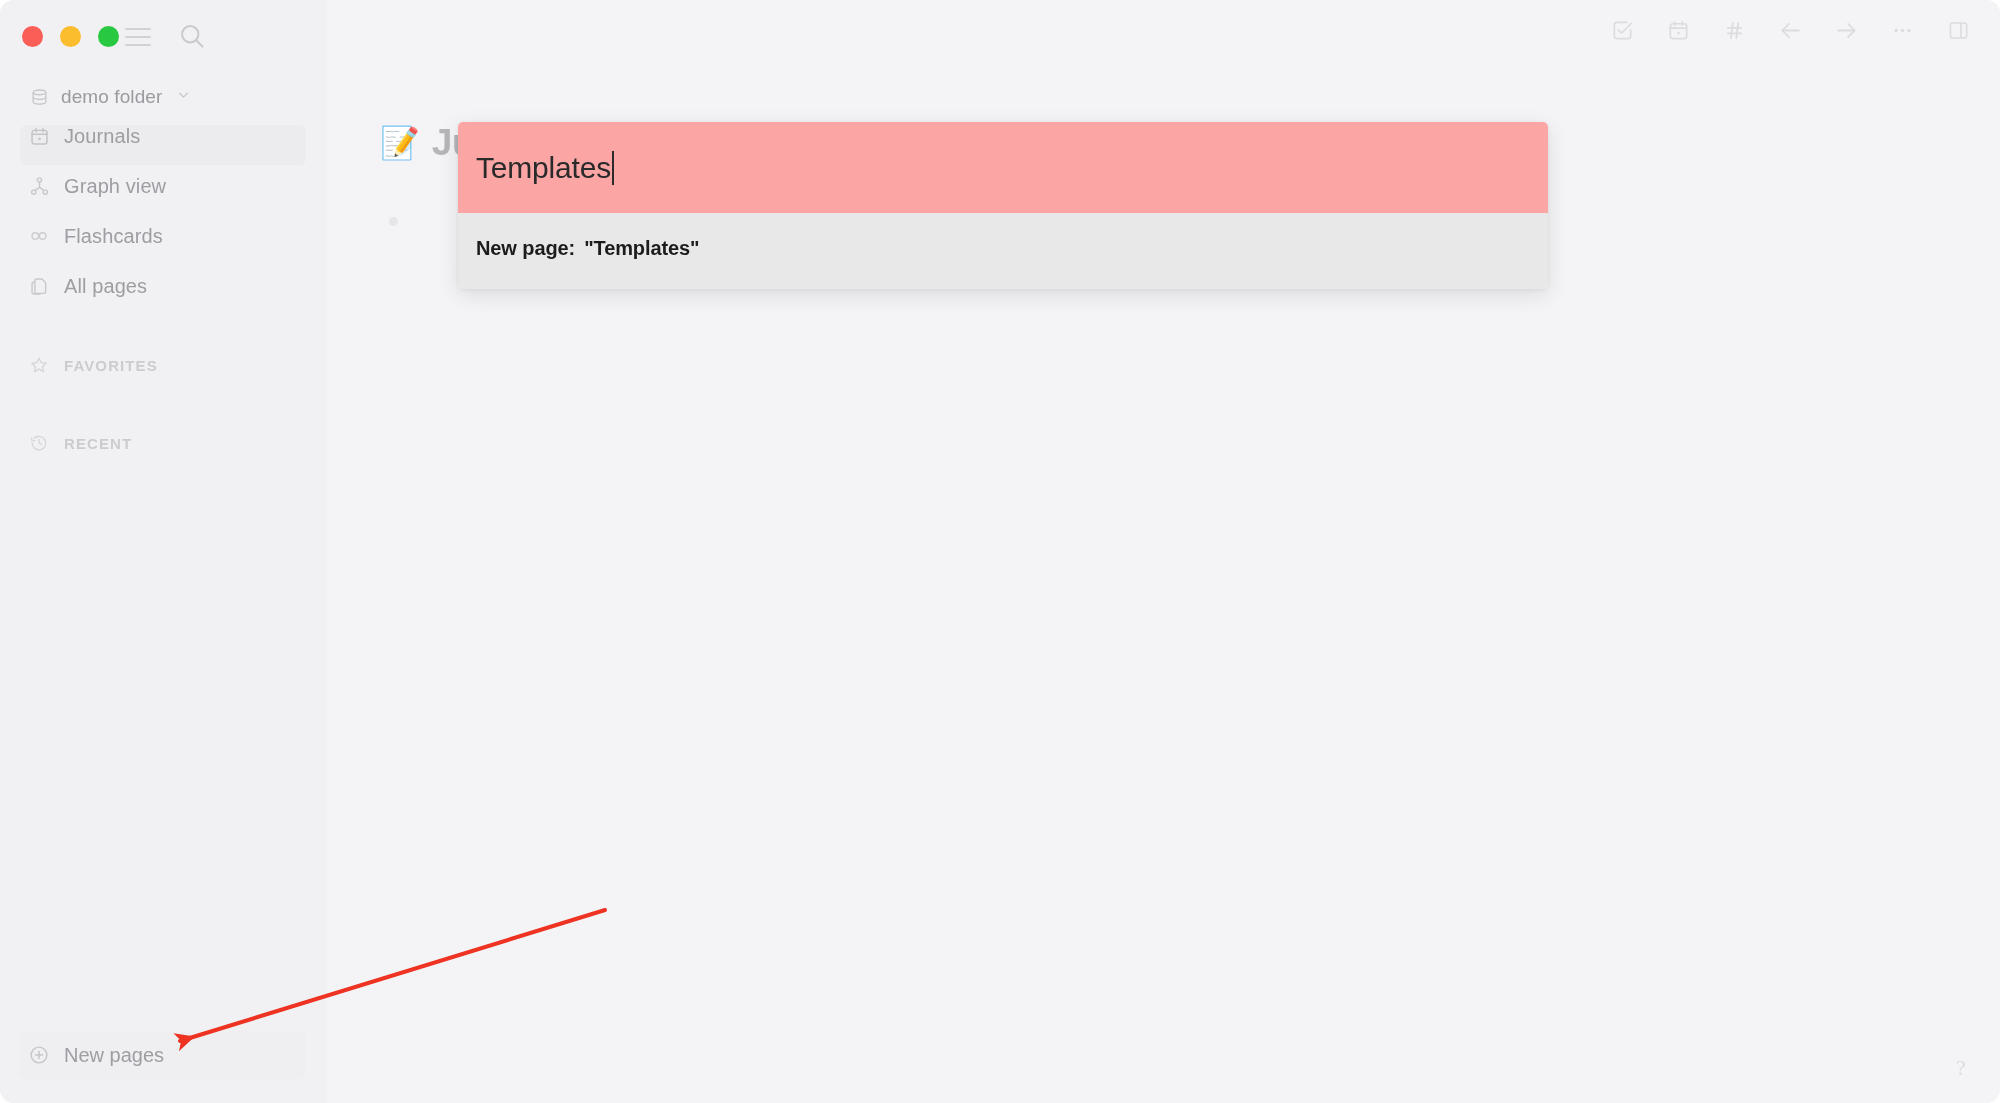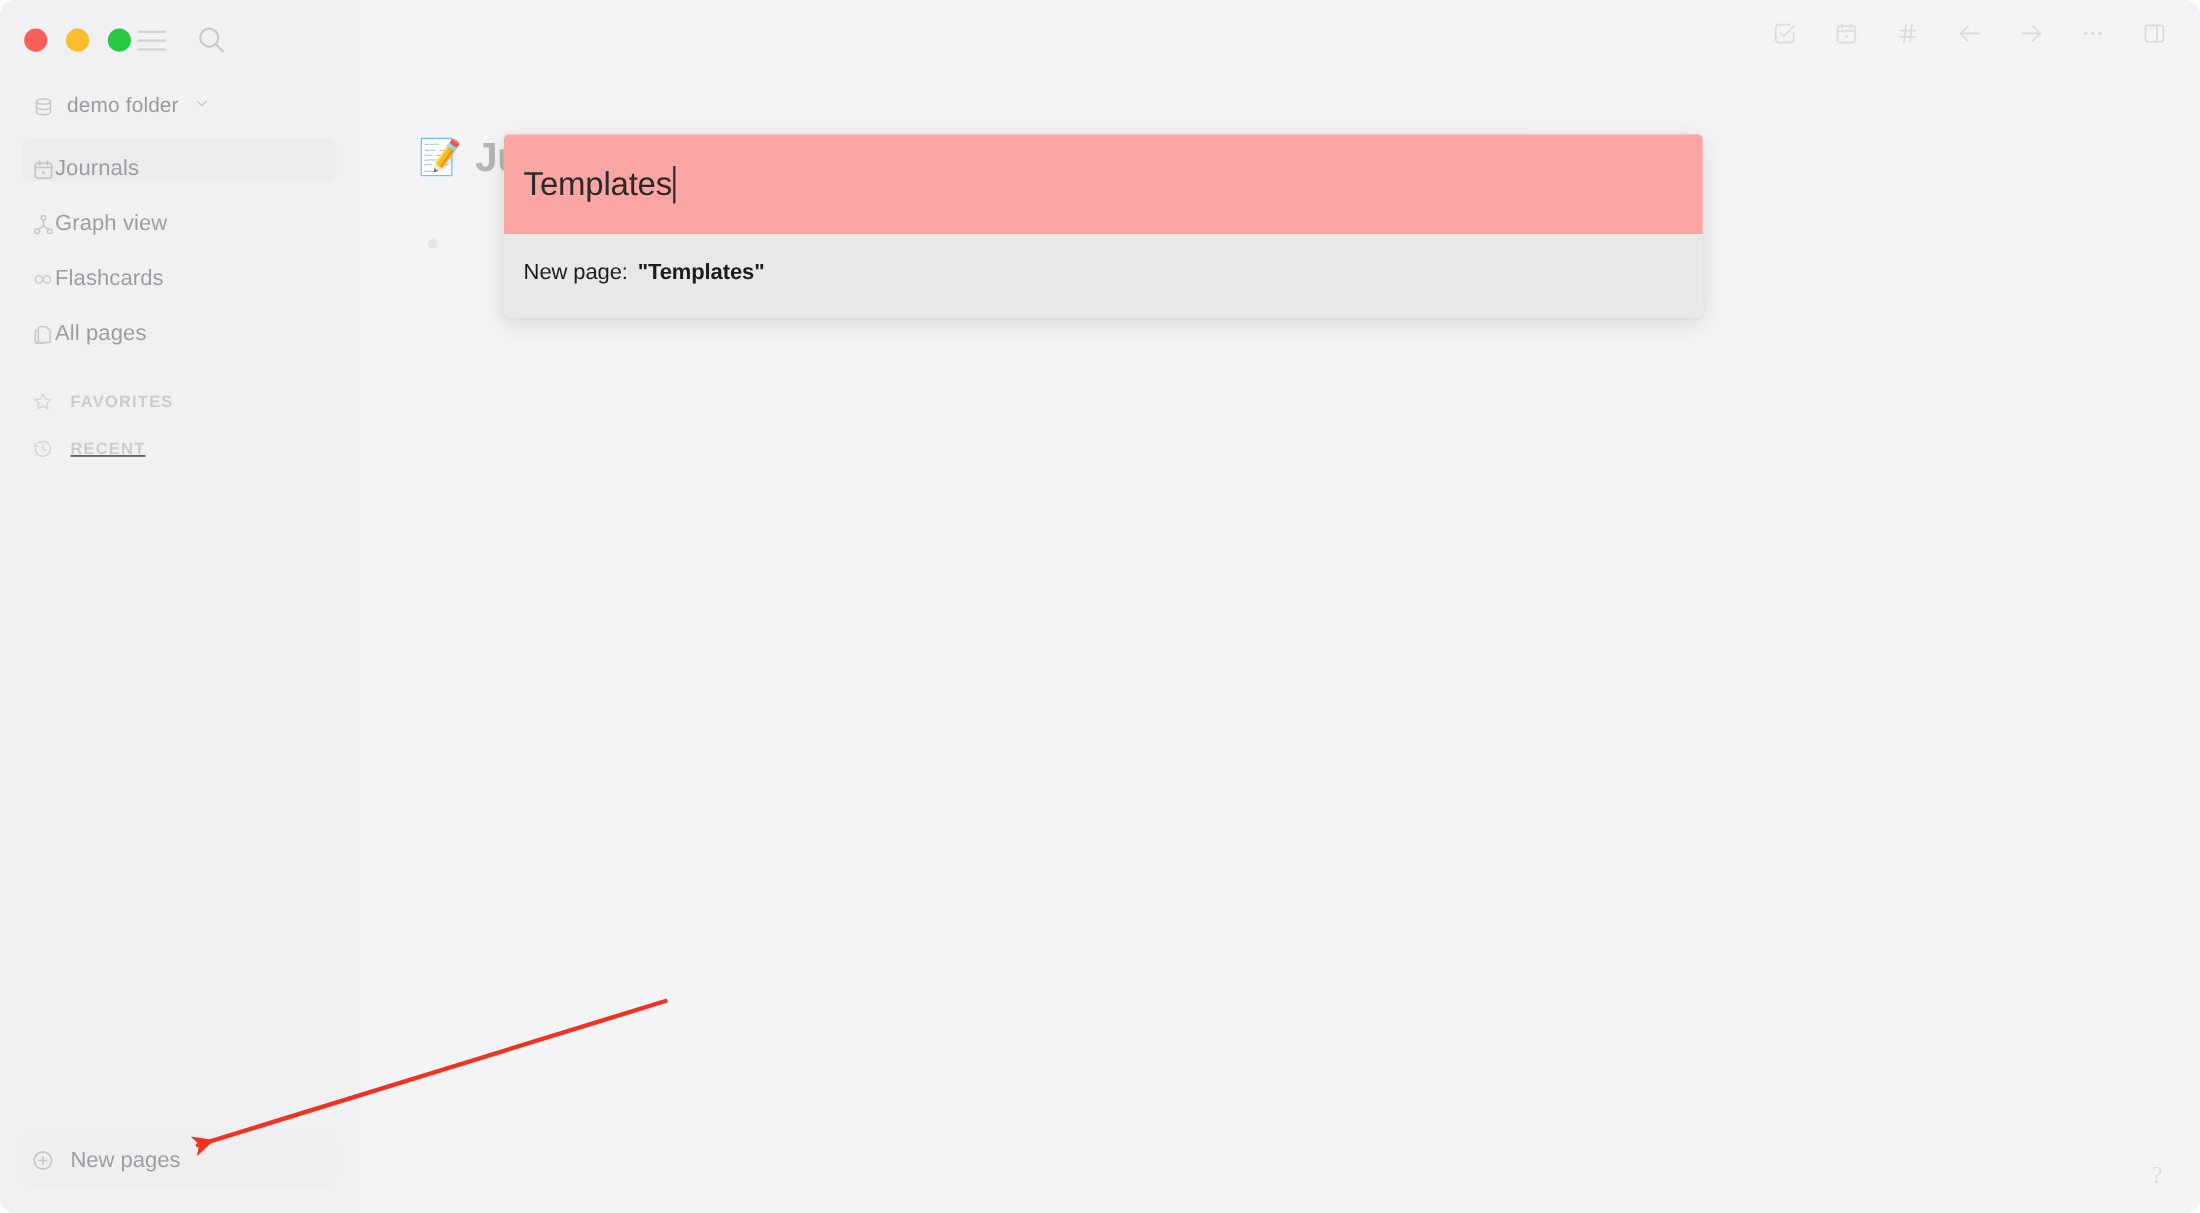--- a/index.html
+++ b/index.html
@@ -93,21 +93,22 @@
   }
 
   .nav-list {
     position: absolute;
     left: 20px; top: 125px;
     width: 286px;
   }
   .nav-item {
     height: 40px;
     display: flex;
-    align-items: flex-end;
+    align-items: flex-start;
+    gap: 14px;
     border-radius: 7px;
     padding-left: 8px;
     box-sizing: border-box;
     margin-bottom: 10px;
   }
   .nav-item.active { background: #ececee; }
   .nav-label {
     font-size: 20px;
     color: #9d9da3;
     letter-spacing: 0.1px;
@@ -126,21 +127,21 @@
     width: 286px;
     height: 34px;
     display: flex;
     align-items: center;
     gap: 14px;
     padding-left: 8px;
     box-sizing: border-box;
     border-radius: 7px;
   }
   #fav-head { top: 348px; }
-  #recent-head { top: 391px; text-decoration: underline; }
+  #recent-head { top: 426px; }
   .section-label {
     font-size: 15px;
     letter-spacing: 1.1px;
     color: #cccccf;
     font-weight: 600;
   }
 
   .newpage-row {
     position: absolute;
     left: 20px;
@@ -265,21 +266,21 @@
   .result-row {
     height: 54px;
     display: flex;
     align-items: center;
     padding-left: 18px;
     box-sizing: border-box;
     gap: 9px;
   }
   .result-kind {
     font-size: 20px;
-    font-weight: normal;
+    font-weight: bold;
     color: #1c1c1c;
     letter-spacing: -0.1px;
   }
   .result-name {
     font-size: 20px;
     font-weight: bold;
     color: #1c1c1c;
     letter-spacing: -0.1px;
   }
 

